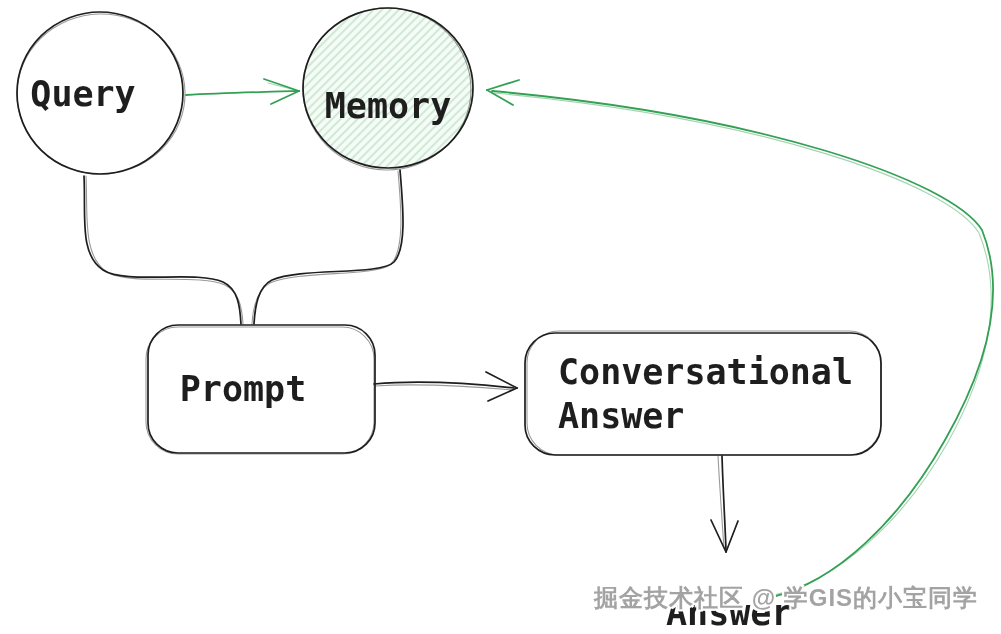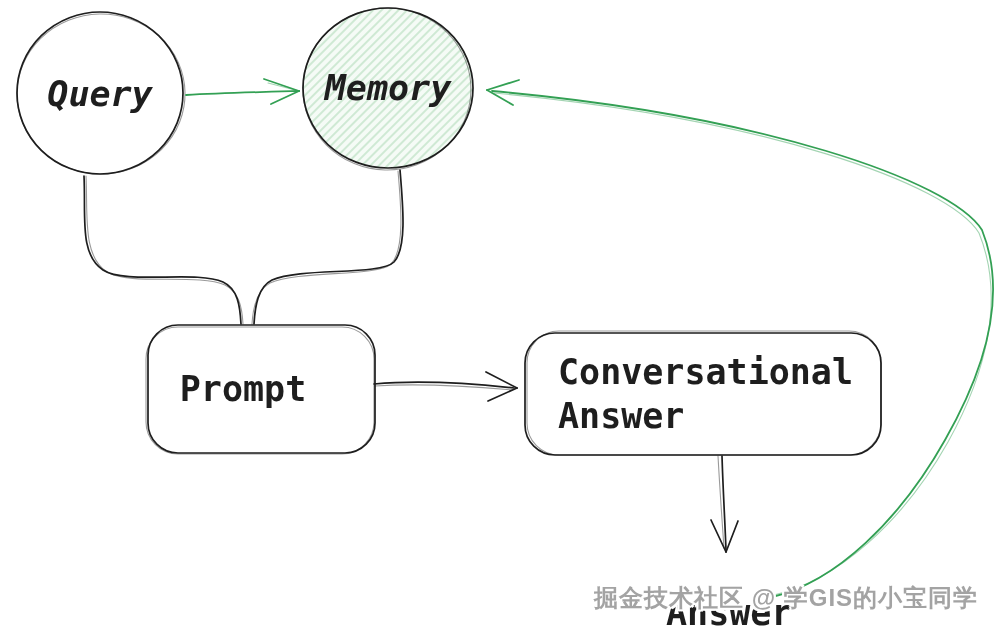--- a/index.html
+++ b/index.html
@@ -27,22 +27,22 @@
     display: flex;
     align-items: center;
     justify-content: center;
     color: var(--ink, #1e1e1e);
     font-weight: 600;
     font-size: 35px;
     letter-spacing: 0;
     white-space: pre;
     pointer-events: none;
   }
-  .label-query  { left: 17px;  top: 13px;  width: 166px; height: 161px; font-style: italic; }
-  .label-memory { left: 303px; top: 8px;   width: 170px; height: 159px; font-style: italic; }
+  .label-query  { left: 0;  top: 13px;  width: 166px; height: 161px; }
+  .label-memory { left: 303px; top: 26px;   width: 170px; height: 159px; }
   .label-prompt { left: 148px; top: 325px; width: 190px; height: 128px; }
   .label-agent  {
     left: 525px; top: 333px; width: 356px; height: 122px;
     flex-direction: column; align-items: flex-start;
     justify-content: center; padding-left: 33px; 
     box-sizing: border-box; line-height: 44px;
   }
   .label-answer { left: 666px; top: 587px; height: 52px; }
 
   .watermark {

